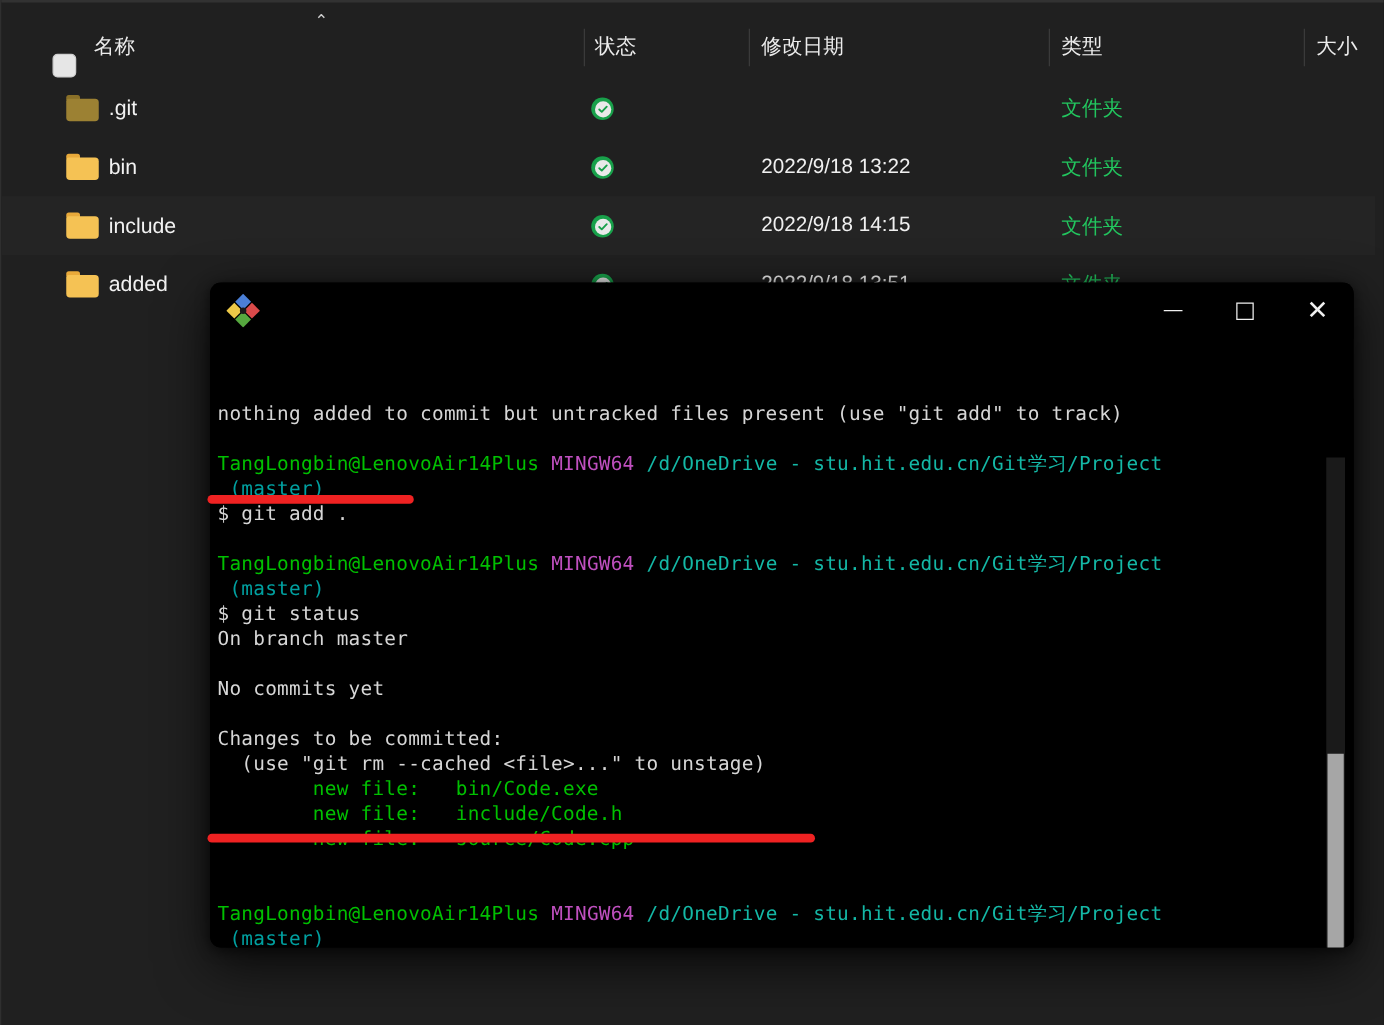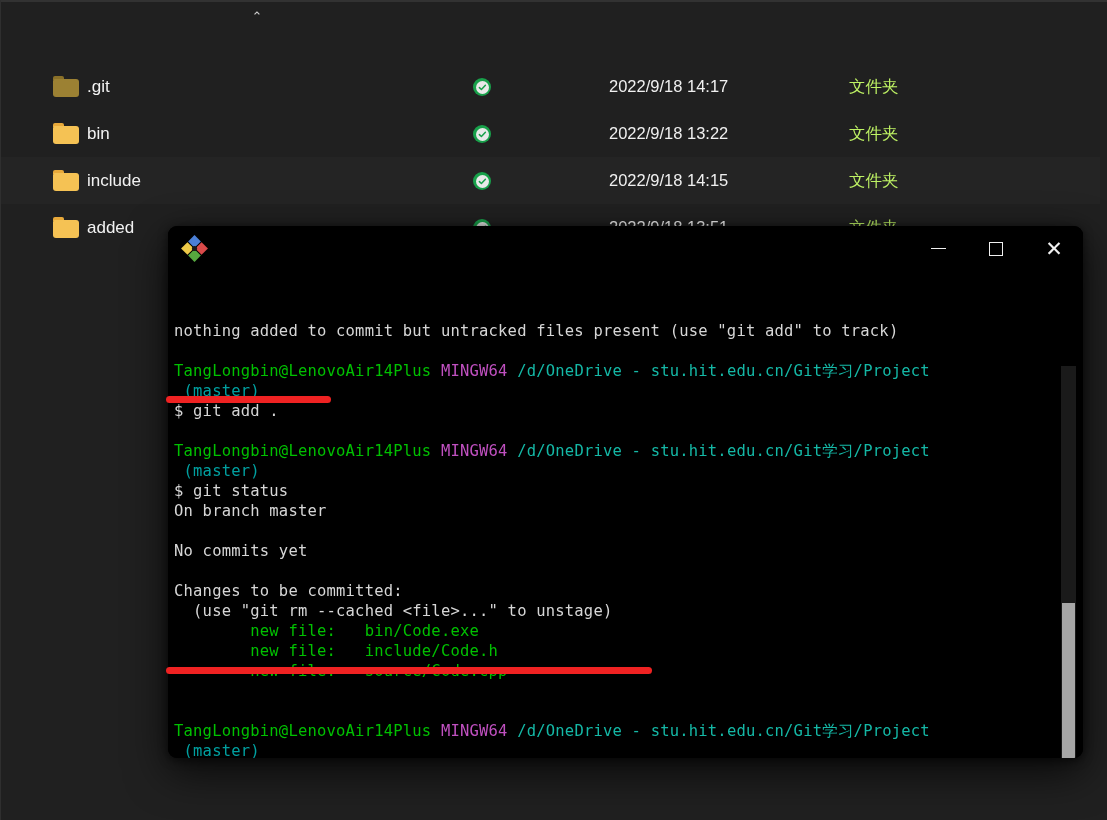--- a/index.html
+++ b/index.html
@@ -140,21 +140,21 @@
     align-items: center;
     color: #f0f0f0;
     font-size: 16.5px;
   }
   .cell-type {
     position: absolute;
     left: 848px; top: 0;
     height: 47px;
     display: flex;
     align-items: center;
-    color: #bef264;
+    color: #22c55e;
     font-size: 16.5px;
   }
 
   
   #terminal {
     position: absolute;
     left: 168px; top: 226px;
     width: 915px; height: 532px;
     background: #000000;
     border-radius: 9px;
@@ -268,36 +268,49 @@
 </head>
 <body>
 
 <div id="screen">
 
   <div id="explorer">
     <div class="exp-topline"></div>
 
     <div class="sort-caret">⌃</div>
 
+    <div class="hdr">
+      <div class="hdr-checkbox"></div>
+
+      <div class="hdr-sep" style="left:466px;"></div>
+      <div class="hdr-sep" style="left:598px;"></div>
+      <div class="hdr-sep" style="left:838px;"></div>
+      <div class="hdr-sep" style="left:1042px;"></div>
+
+      <div class="hdr-cell" style="left:74px;">名称</div>
+      <div class="hdr-cell" style="left:475px;">状态</div>
+      <div class="hdr-cell" style="left:608px;">修改日期</div>
+      <div class="hdr-cell" style="left:848px;">类型</div>
+      <div class="hdr-cell" style="left:1052px;">大小</div>
+    </div>
 
     <div id="rows-container">
         <div class="row" style="top: 63px;">
           <div class="folder-ico dim">
             <div class="tab"></div>
             <div class="body"></div>
           </div>
           <div class="row-name">.git</div>
           <div class="sync-badge">
             <div class="inner">
               <svg width="9" height="9" viewBox="0 0 9 9">
                 <path d="M1.4 4.6 L3.4 6.5 L7.4 2.3" stroke="#18a04a" stroke-width="1.5" fill="none" stroke-linecap="round" stroke-linejoin="round"></path>
               </svg>
             </div>
           </div>
-          <div class="cell-date">2022/9/18 14:17</div>
           <div class="cell-type">文件夹</div>
         </div>
         <div class="row" style="top: 110px;">
           <div class="folder-ico">
             <div class="tab"></div>
             <div class="body"></div>
           </div>
           <div class="row-name">bin</div>
           <div class="sync-badge">
             <div class="inner">

